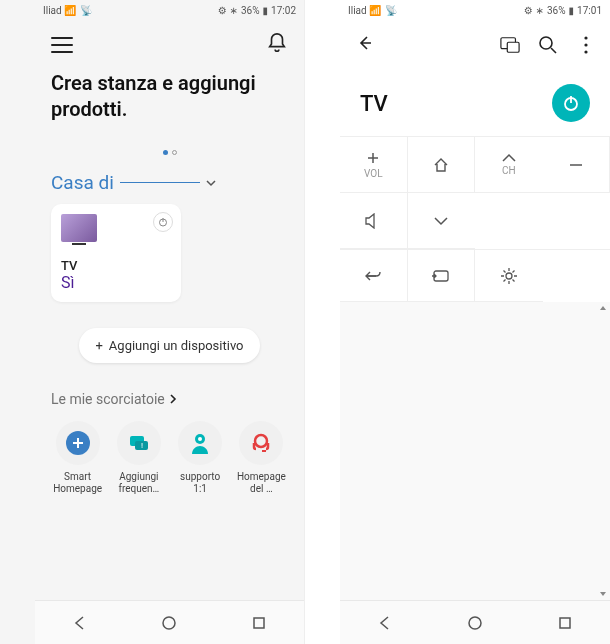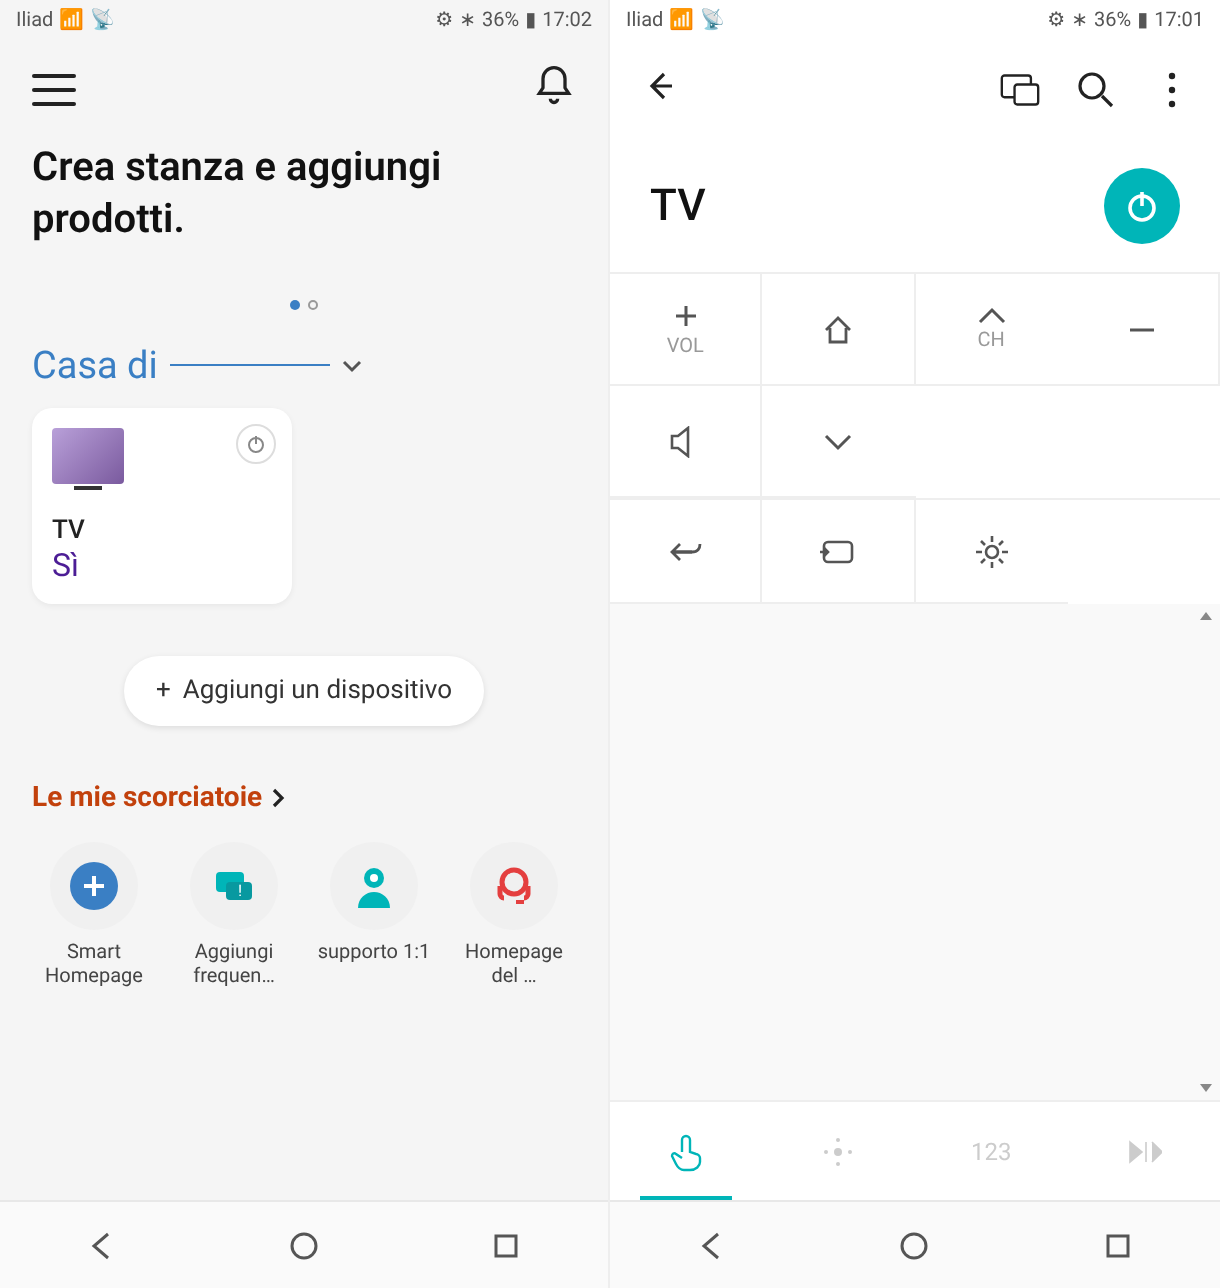--- a/index.html
+++ b/index.html
@@ -1,17 +1,17 @@
 <!DOCTYPE html>
 <html><head>
   <meta charset="utf-8">
   <style>
     * { margin: 0; padding: 0; box-sizing: border-box; font-family: -apple-system, BlinkMacSystemFont, "Segoe UI", Roboto, sans-serif; }
     body { width: 610px; height: 644px; display: flex; background: #fff; }
-    .screen { width: 305px; height: 644px; display: flex; flex-direction: column; position: relative; }
+    .screen { width: 305px; height: 644px; display: flex; flex-direction: column; position: relative; padding-left: 35px; }
     .screen-left { background: #f5f5f5; border-right: 1px solid #eee; }
     .screen-right { background: #fff; }
     
     
     .status-bar { height: 20px; display: flex; justify-content: space-between; align-items: center; padding: 0 8px; font-size: 10px; color: #555; }
     .status-left, .status-right { display: flex; align-items: center; gap: 3px; }
     
     
     .header-l { height: 50px; display: flex; align-items: center; justify-content: space-between; padding: 0 16px; }
     .hamburger { width: 22px; height: 16px; display: flex; flex-direction: column; justify-content: space-between; }
@@ -31,21 +31,21 @@
     
     .device-card { background: #fff; border-radius: 10px; padding: 10px; width: 130px; position: relative; box-shadow: 0 1px 3px rgba(0,0,0,0.06); }
     .power-small { position: absolute; top: 8px; right: 8px; width: 20px; height: 20px; border: 1px solid #ddd; border-radius: 50%; display: flex; align-items: center; justify-content: center; }
     .tv-img { width: 36px; height: 28px; background: linear-gradient(135deg, #b9a0d9, #7a5a9e); border-radius: 2px; margin-bottom: 16px; position: relative; }
     .tv-img::after { content: ''; position: absolute; bottom: -3px; left: 50%; transform: translateX(-50%); width: 14px; height: 2px; background: #333; }
     .dev-name { font-size: 13px; color: #222; font-weight: 500; }
     .dev-status { font-size: 16px; color: #4c1d95; }
     
     .add-device-btn { background: #fff; border: none; border-radius: 20px; padding: 10px 16px; font-size: 13px; color: #333; box-shadow: 0 1px 3px rgba(0,0,0,0.1); margin: 26px auto 0; display: flex; align-items: center; gap: 6px; }
     
-    .shortcuts-title { font-size: 14px; font-weight: 700; color: #c2410c; margin: 28px 0 14px; display: flex; align-items: center; gap: 4px; }
+    .shortcuts-title { font-size: 14px; font-weight: 400; color: #737373; margin: 28px 0 14px; display: flex; align-items: center; gap: 4px; }
     .shortcuts { display: flex; gap: 8px; }
     .shortcut { flex: 1; text-align: center; }
     .sc-icon { width: 44px; height: 44px; border-radius: 50%; background: #f0f0f0; margin: 0 auto 6px; display: flex; align-items: center; justify-content: center; }
     .sc-label { font-size: 10px; color: #444; line-height: 1.2; }
     
     
     .header-r { height: 50px; display: flex; align-items: center; justify-content: space-between; padding: 0 14px; }
     .back-arrow { width: 20px; height: 20px; }
     .hr-icons { display: flex; gap: 18px; align-items: center; }
     .hr-icons > * { width: 20px; height: 20px; display: flex; align-items: center; justify-content: center; }
@@ -313,44 +313,20 @@
           <circle cx="9" cy="9" r="3" stroke="#555" fill="none" stroke-width="1.3"></circle>
           <path d="M9 1v3M9 14v3M1 9h3M14 9h3M3.5 3.5l2 2M12.5 12.5l2 2M14.5 3.5l-2 2M5.5 12.5l-2 2" stroke="#555" stroke-width="1.3"></path>
         </svg>
     </div>
   </div>
 
   <div class="empty-area">
     <div class="scroll-hint"></div>
   </div>
 
-  <div class="bottom-tabs">
-    <div class="btab active">
-      <svg width="18" height="20" viewBox="0 0 18 20">
-          <path d="M7 10V4a2 2 0 014 0v6l3 1c1 0 2 1 2 2v2c0 2-2 4-5 4H8c-2 0-3-1-4-3l-2-4c0-1 1-2 2-1l3 2" stroke="#00b5b8" fill="none" stroke-width="1.2"></path>
-        </svg>
-    </div>
-    <div class="btab">
-      <svg width="18" height="18" viewBox="0 0 18 18">
-          <circle cx="9" cy="9" r="2" fill="#ccc"></circle>
-          <circle cx="9" cy="3" r="1" fill="#ccc"></circle>
-          <circle cx="9" cy="15" r="1" fill="#ccc"></circle>
-          <circle cx="3" cy="9" r="1" fill="#ccc"></circle>
-          <circle cx="15" cy="9" r="1" fill="#ccc"></circle>
-        </svg>
-    </div>
-    <div class="btab">
-        <span>123</span>
-      </div>
-    <div class="btab">
-      <svg width="18" height="14" viewBox="0 0 18 14">
-          <path d="M2 2l6 5-6 5zM10 2v10M13 2l5 5-5 5" stroke="#ccc" fill="#ccc" stroke-width="0.8"></path>
-        </svg>
-    </div>
-  </div>
 
   <div class="navbar">
     <div class="nav-btn">
         <svg width="16" height="16" viewBox="0 0 16 16">
           <path d="M11 2L4 8l7 6" stroke="#555" fill="none" stroke-width="1.5"></path>
         </svg>
       </div>
     <div class="nav-btn">
         <svg width="16" height="16" viewBox="0 0 16 16">
           <circle cx="8" cy="8" r="6" stroke="#555" fill="none" stroke-width="1.5"></circle>

